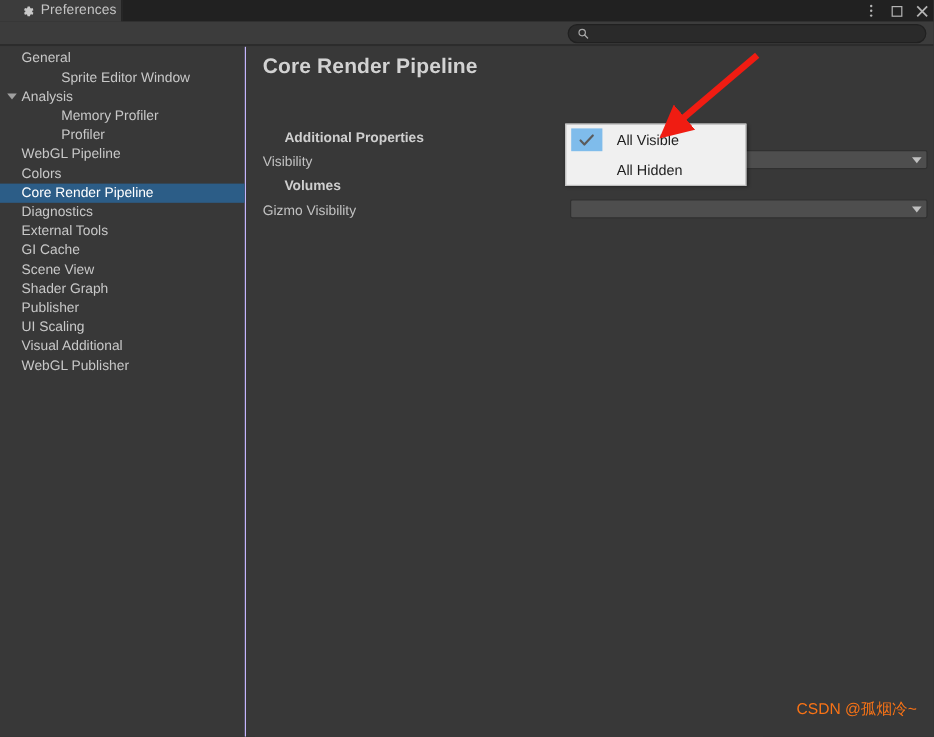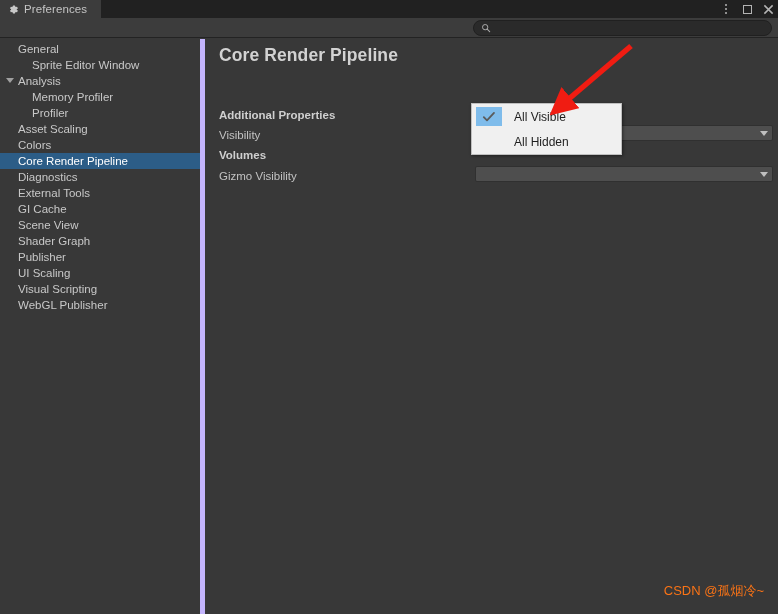--- a/index.html
+++ b/index.html
@@ -20,21 +20,21 @@
   .titlebar {
     position: absolute; left: 0; top: 0;
     width: 778px; height: 18px;
     background: #212121;
   }
   .tab {
     position: absolute; left: 0; top: 0;
     width: 102px; height: 18px;
     background: #3C3C3C;
     display: flex; align-items: center;
-    padding-left: 8px;
+    padding-left: 18px;
     border-right: 1px solid #212121;
   }
   .tab .gear { margin-right: 5px; display: flex; align-items: center; }
   .tab-label {
     font-size: 11.5px; color: #C4C4C4; letter-spacing: .1px;
   }
   .win-controls {
     position: absolute; right: 4px; top: 0; height: 18px;
     display: flex; align-items: center; gap: 9px;
   }
@@ -64,21 +64,21 @@
     flex: 1; background: transparent; border: 0; outline: 0;
     color: #C8C8C8; font-family: "Liberation Sans", sans-serif;
     font-size: 11px; padding-left: 4px; height: 14px;
   }
 
   
   .sidebar {
     position: absolute; left: 0; top: 39px;
     width: 205px; height: 575px;
     background: #383838;
-    border-right: 5px solid #c4b5fd;
+    border-right: 1px solid #c4b5fd;
     padding-top: 2px;
     overflow: hidden;
   }
   .tree-row {
     position: relative;
     height: 16px;
     display: flex; align-items: center;
     font-size: 11.5px;
     color: #C8C8C8;
     white-space: nowrap;
@@ -86,36 +86,36 @@
   .tree-row.selected { background: #2C5D87; color: #FFFFFF; }
   .tree-row .tri {
     position: absolute; left: 6px; top: 5px;
     width: 0; height: 0;
     border-left: 4.5px solid transparent;
     border-right: 4.5px solid transparent;
     border-top: 5px solid #A0A0A0;
   }
   .tree-row .txt { display: block; }
   .lvl0 .txt { padding-left: 18px; }
-  .lvl1 .txt { padding-left: 32px; }
+  .lvl1 .txt { padding-left: 51px; }
 
   
   .content {
     position: absolute; left: 206px; top: 39px;
     width: 572px; height: 575px;
     background: #383838;
   }
   .page-title {
     position: absolute; left: 13px; top: 6px;
     font-size: 17.5px; color: #D2D2D2; font-weight: bold;
     letter-spacing: .1px;
   }
   .row { position: absolute; left: 13px; height: 17px; display: flex; align-items: center; }
   .row-label { font-size: 11.5px; color: #C2C2C2; }
-  .row-label.bold { font-weight: bold; color: #CFCFCF; }
+  .row-label.bold { font-weight: bold; color: #CFCFCF; margin-left: 18px; }
 
   .field-dropdown {
     position: absolute;
     height: 16px;
     background: #4E4E4E;
     border: 1px solid #303030;
     border-radius: 2px;
     display: flex; align-items: center;
     padding: 0 4px 0 6px;
   }
@@ -224,21 +224,21 @@
         <span class="tri"></span>
         <span class="txt">Analysis</span>
       </div>
       <div class="tree-row lvl1">
         <span class="txt">Memory Profiler</span>
       </div>
       <div class="tree-row lvl1">
         <span class="txt">Profiler</span>
       </div>
       <div class="tree-row lvl0">
-        <span class="txt">Asset Scaling</span>
+        <span class="txt">WebGL Pipeline</span>
       </div>
       <div class="tree-row lvl0">
         <span class="txt">Colors</span>
       </div>
       <div class="tree-row lvl0 selected">
         <span class="txt">Core Render Pipeline</span>
       </div>
       <div class="tree-row lvl0">
         <span class="txt">Diagnostics</span>
       </div>
@@ -254,21 +254,21 @@
       <div class="tree-row lvl0">
         <span class="txt">Shader Graph</span>
       </div>
       <div class="tree-row lvl0">
         <span class="txt">Publisher</span>
       </div>
       <div class="tree-row lvl0">
         <span class="txt">UI Scaling</span>
       </div>
       <div class="tree-row lvl0">
-        <span class="txt">Visual Scripting</span>
+        <span class="txt">Visual Additional</span>
       </div>
       <div class="tree-row lvl0">
         <span class="txt">WebGL Publisher</span>
       </div>
     </div>
 
   <div class="content">
     <div class="page-title">Core Render Pipeline</div>
 
     <div class="row" style="top:67px;">

